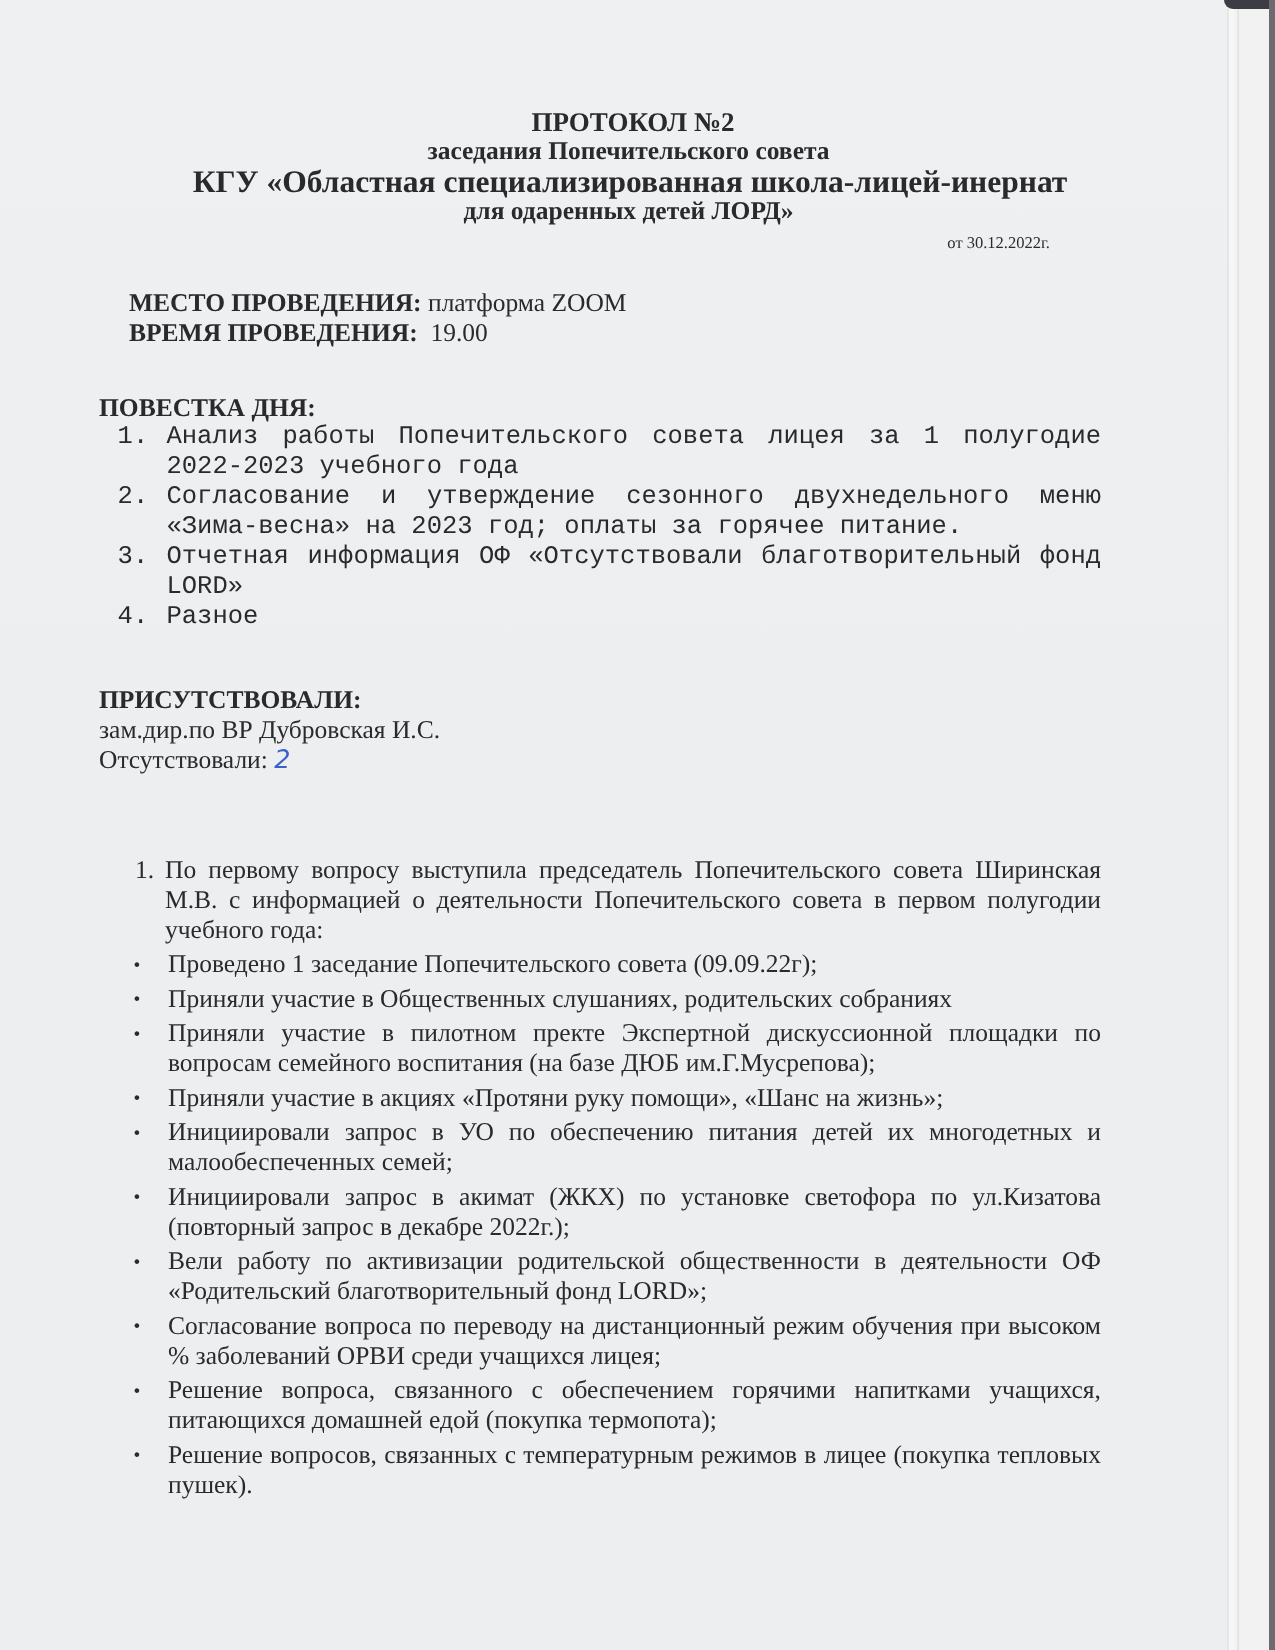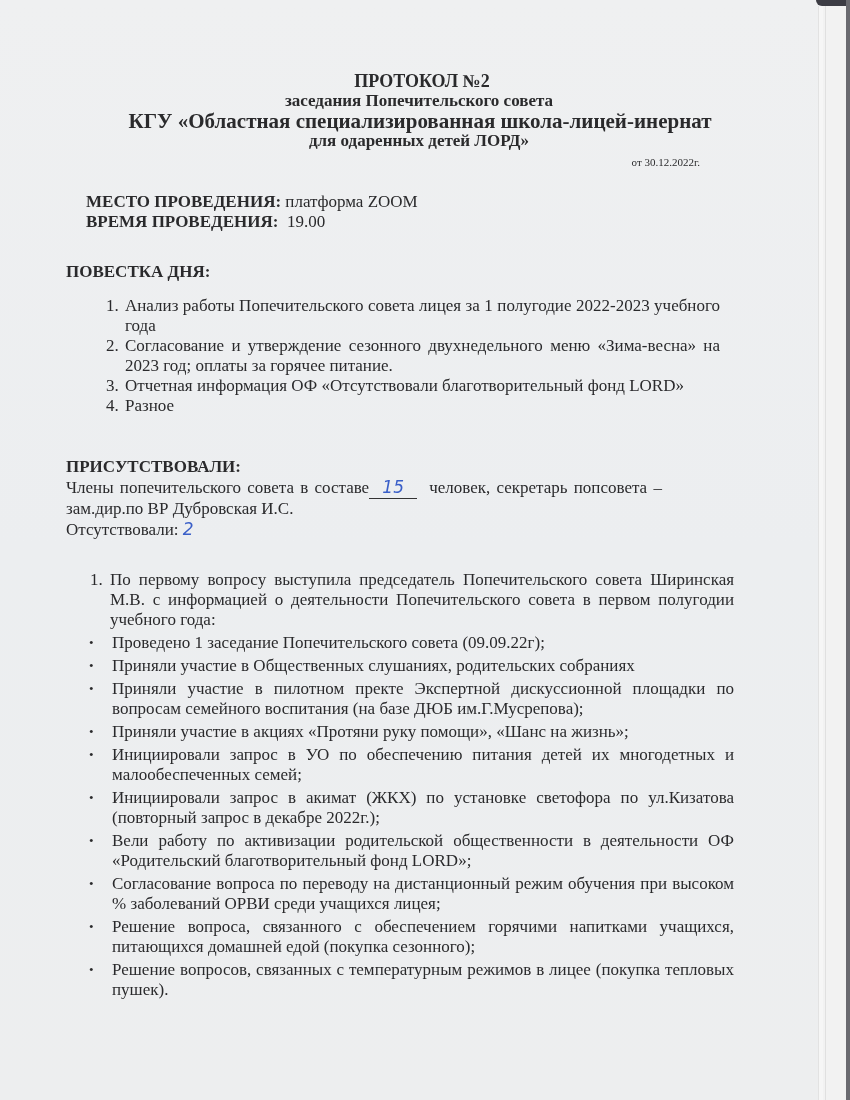--- a/index.html
+++ b/index.html
@@ -32,21 +32,21 @@
   .title-block { position: absolute; top: 71px; left: 0; width: 838px; text-align: center; }
   .title-block .t1 { font-weight: bold; font-size: 18px; line-height: 20px; margin-left: 6px; }
   .title-block .t2 { font-weight: bold; font-size: 17px; line-height: 20px; }
   .title-block .t3 { font-weight: bold; font-size: 21px; line-height: 20px; margin-left: 2px; }
   .title-block .t4 { font-weight: bold; font-size: 17px; line-height: 20px; }
   .date { position: absolute; top: 156px; right: 118px; font-size: 11px; }
   .meta { position: absolute; top: 192px; left: 66px; font-size: 17px; line-height: 20px; margin-left: 20px; }
   .meta b { font-weight: bold; }
   .section-h { font-weight: bold; font-size: 17px; }
   .agenda { position: absolute; top: 262px; left: 66px; width: 668px; font-size: 17px; line-height: 20px; }
-  .agenda ol { margin: 14px; padding-left: 43px; }
+  .agenda ol { margin: 0; padding-left: 43px; font-family: Liberation Mono, monospace; }
   .agenda li { text-align: justify; padding-left: 2px; }
   .present { position: absolute; top: 457px; left: 66px; width: 680px; font-size: 17px; line-height: 20px; }
   .hand { font-family: "DejaVu Sans", sans-serif; font-style: italic; color: #3a5fc8; font-size: 17px; }
   .blank { display:inline-block; border-bottom: 1px solid #333; width: 48px; text-align:center; margin-right: 12px; }
   .discussion { position: absolute; top: 570px; left: 90px; width: 644px; font-size: 17px; line-height: 20px; }
   .discussion .q { display: flex; }
   .discussion .q .num { width: 20px; flex: none; }
   .discussion .q .txt { text-align: justify; }
   .bullets { list-style: none; margin: 0; padding: 0; margin-left: -3px; }
   .bullets li { display: flex; margin-top: 3px; }
@@ -83,23 +83,20 @@
     <ol>
       <li>Анализ работы Попечительского совета лицея за 1 полугодие 2022-2023 учебного года</li>
       <li>Согласование и утверждение сезонного двухнедельного меню «Зима-весна» на 2023 год; оплаты за горячее питание.</li>
       <li>Отчетная информация ОФ «Отсутствовали благотворительный фонд LORD»</li>
       <li>Разное</li>
     </ol>
   </div>
 
   <div class="present">
     <div class="section-h">ПРИСУТСТВОВАЛИ:</div>
-    <div style="word-spacing:2px;">
-      <span>Члены попечительского совета в составе</span><span class="blank"><span class="hand">15</span></span><span>человек, секретарь попсовета –</span>
-    </div>
     <div>зам.дир.по ВР Дубровская И.С.</div>
     <div>
       <span>Отсутствовали:</span>
       <span class="hand">2</span>
     </div>
   </div>
 
   <div class="discussion">
     <div class="q">
       <span class="num">1.</span>
@@ -133,21 +130,21 @@
       <li>
           <span class="dot">•</span>
           <span class="btxt">Вели работу по активизации родительской общественности в деятельности ОФ «Родительский благотворительный фонд LORD»;</span>
         </li>
       <li>
           <span class="dot">•</span>
           <span class="btxt">Согласование вопроса по переводу на дистанционный режим обучения при высоком % заболеваний ОРВИ среди учащихся лицея;</span>
         </li>
       <li>
           <span class="dot">•</span>
-          <span class="btxt">Решение вопроса, связанного с обеспечением горячими напитками учащихся, питающихся домашней едой (покупка сезонного);</span>
+          <span class="btxt">Решение вопроса, связанного с обеспечением горячими напитками учащихся, питающихся домашней едой (покупка термопота);</span>
         </li>
       <li>
           <span class="dot">•</span>
           <span class="btxt">Решение вопросов, связанных с температурным режимов в лицее (покупка тепловых пушек).</span>
         </li>
     </ul>
   </div>
 </div>
 
 <div class="edge-strip">

